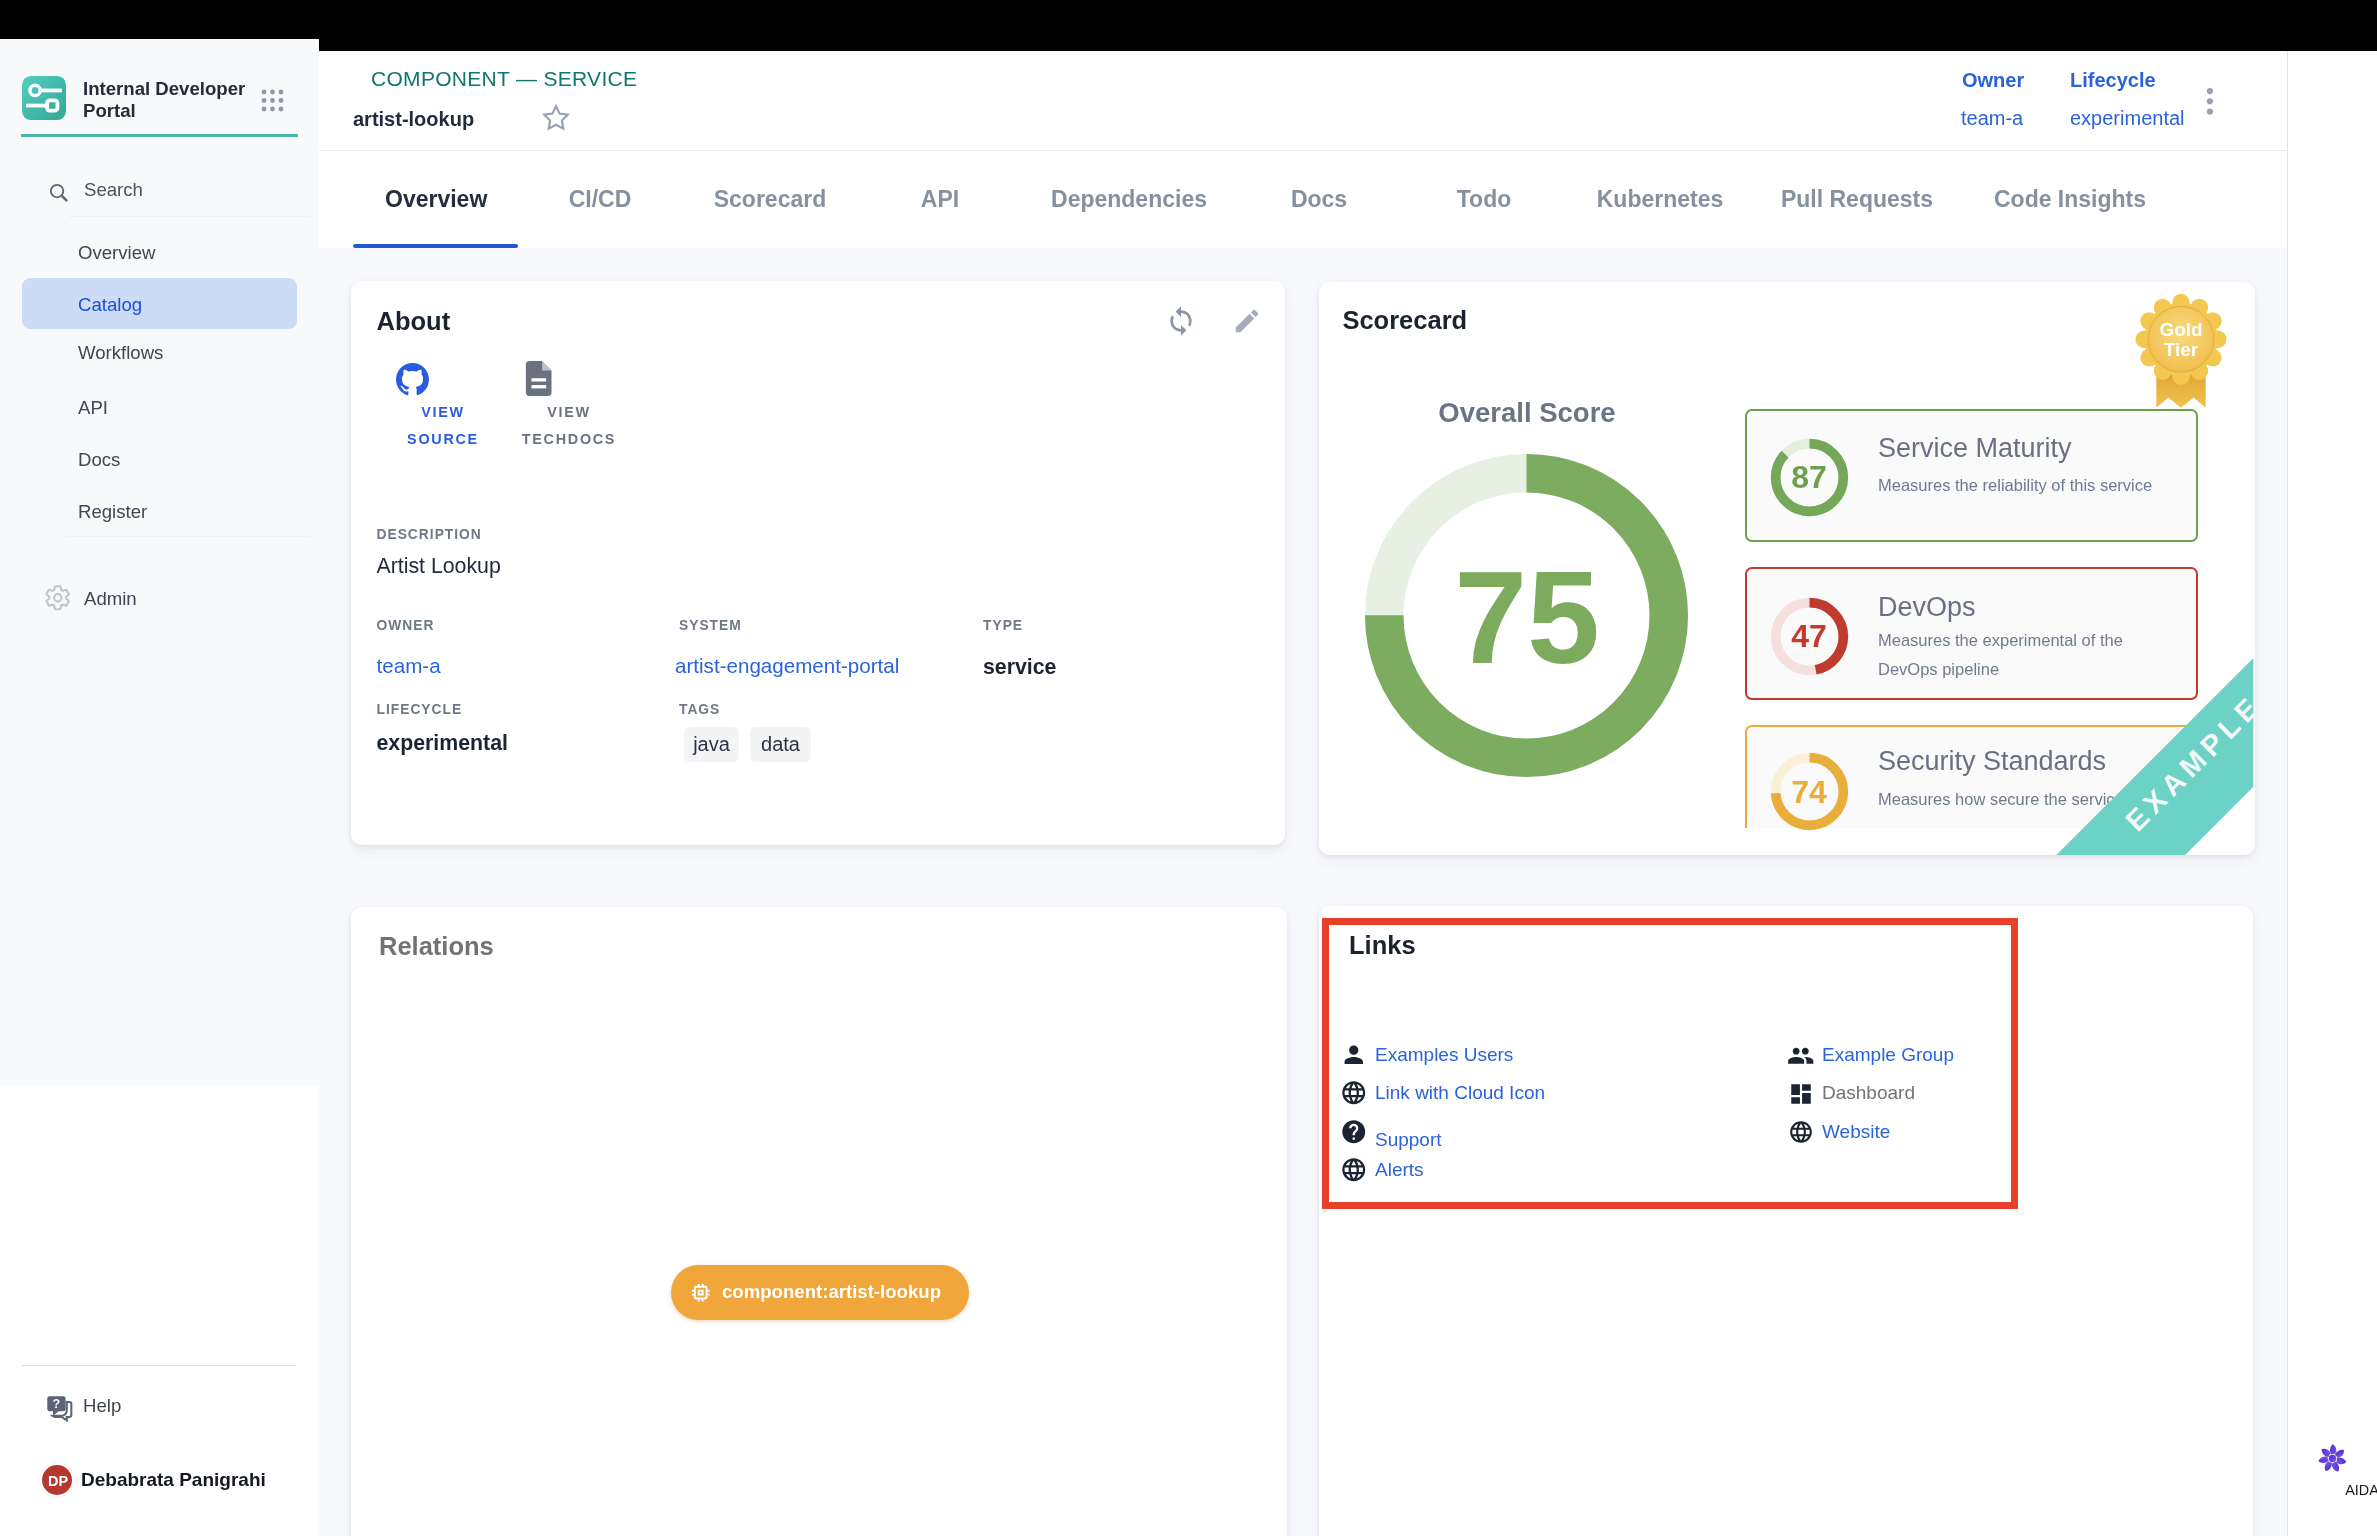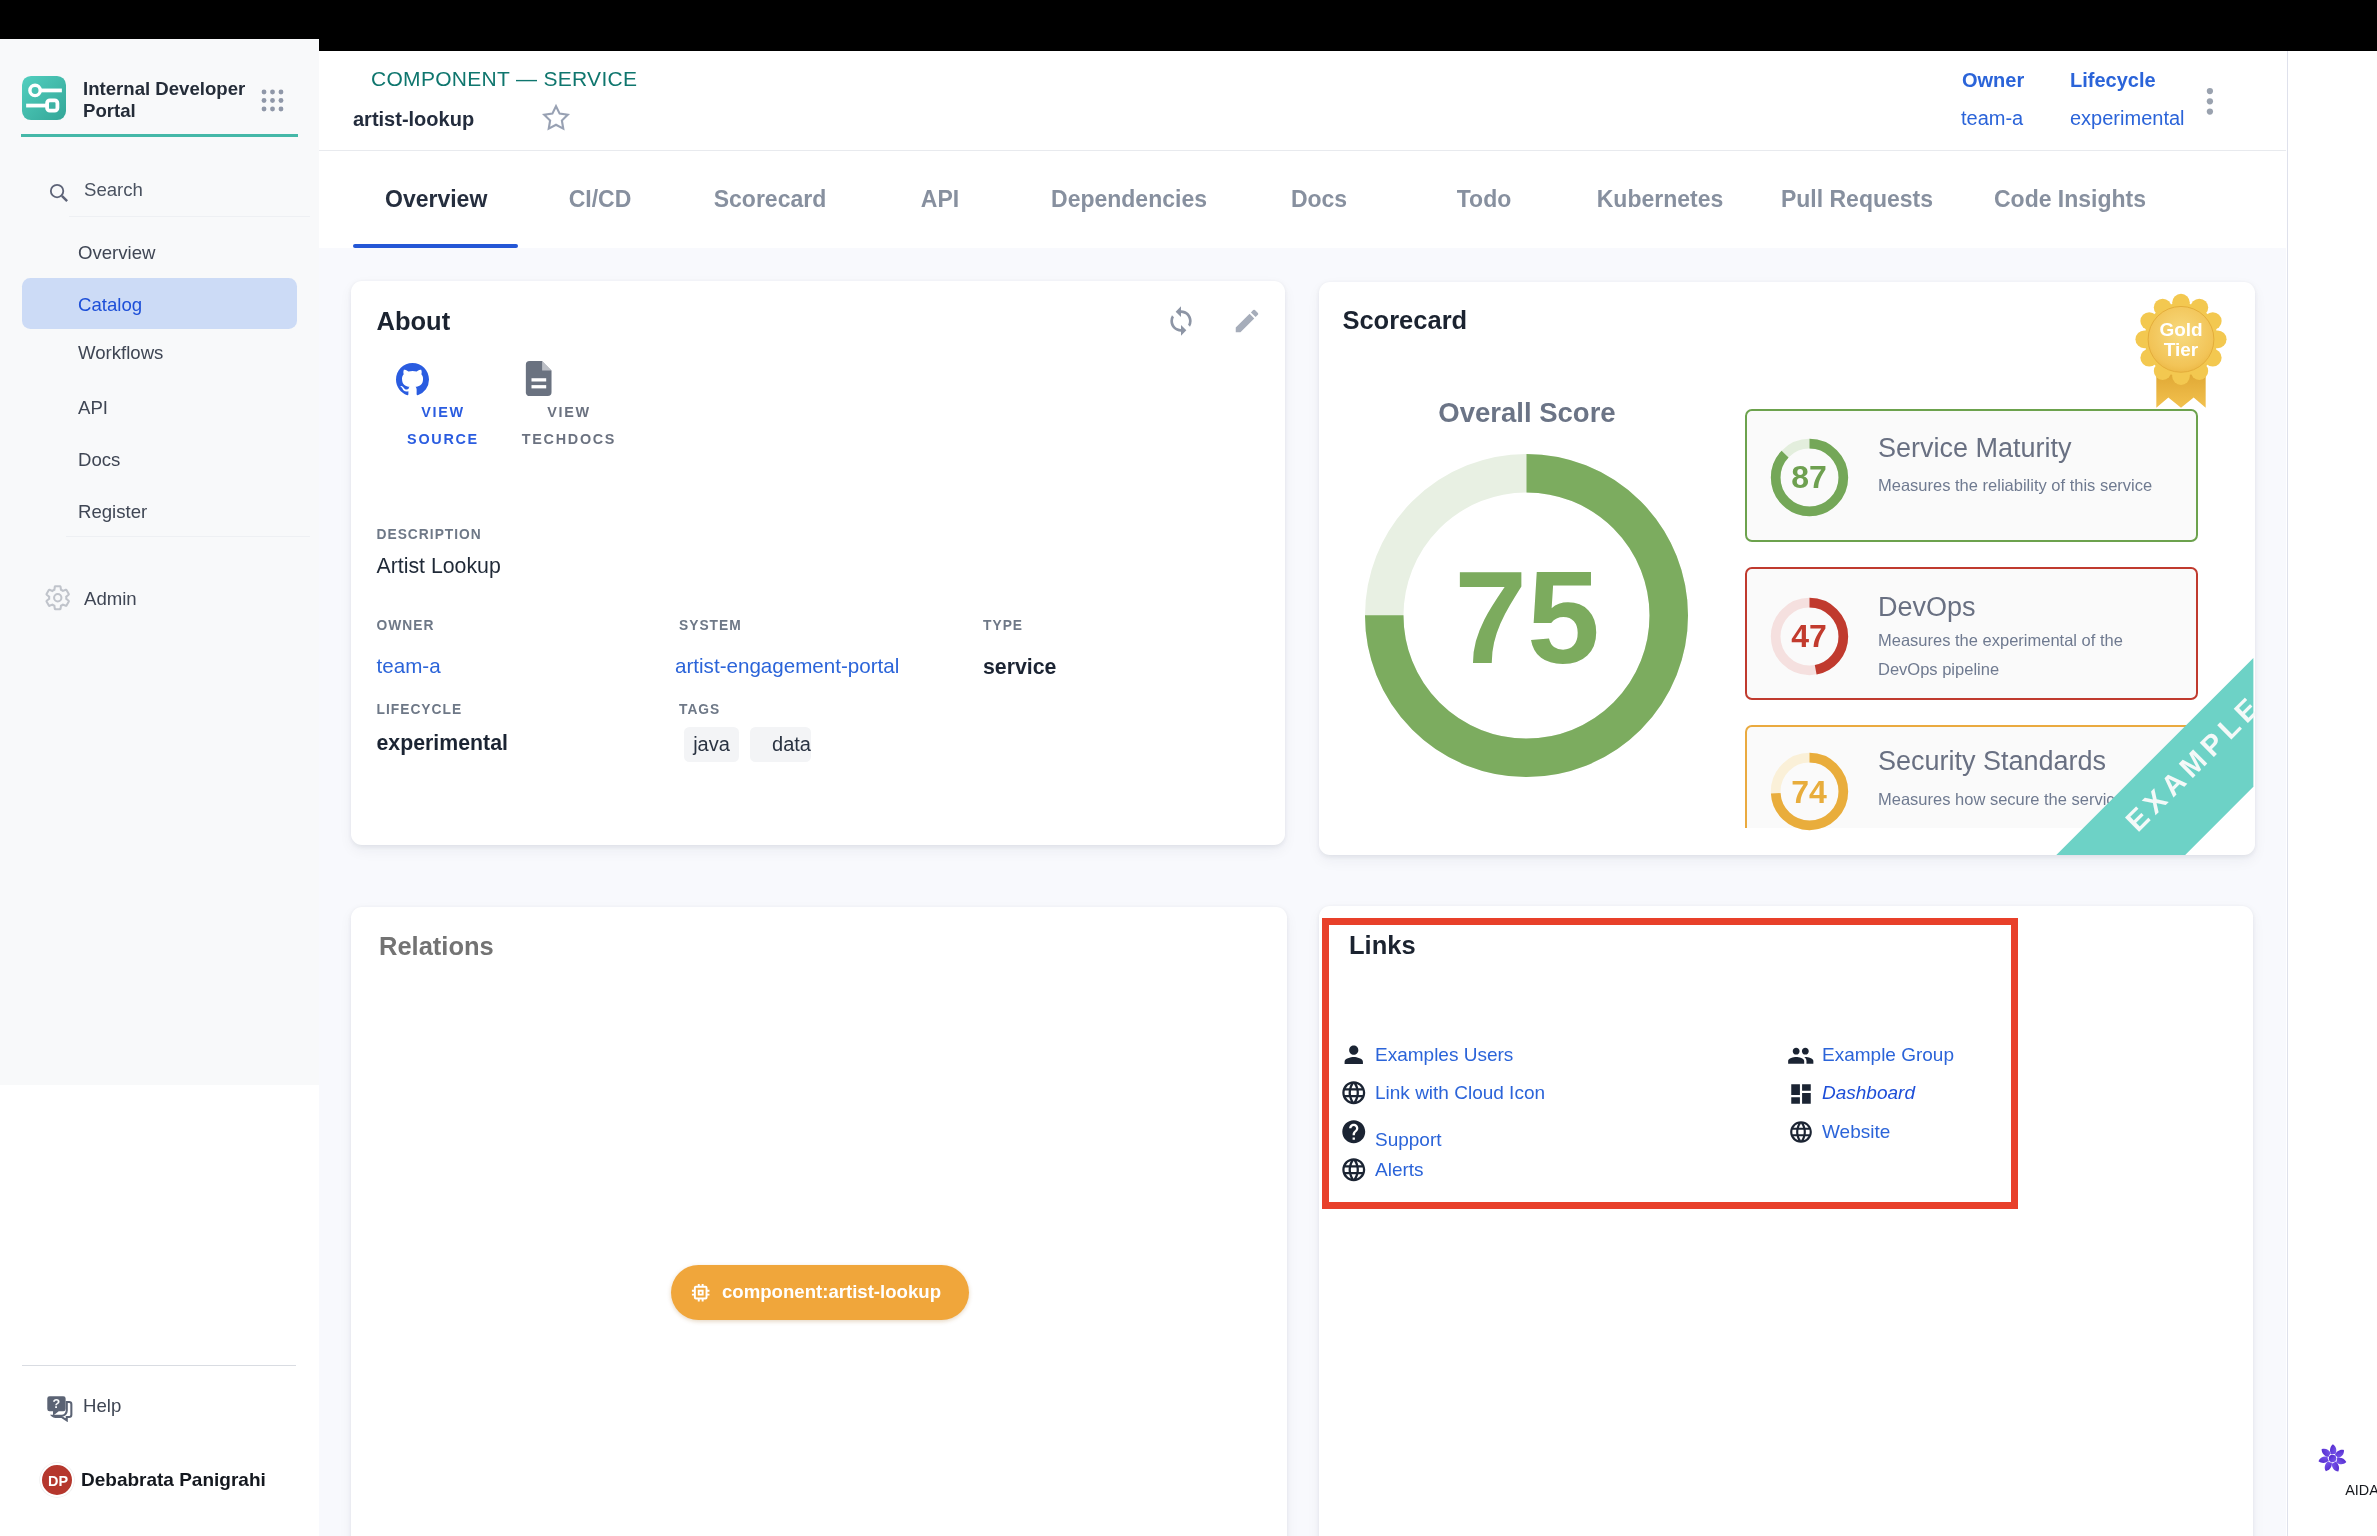--- a/index.html
+++ b/index.html
@@ -132,21 +132,21 @@
   <div class="abs cy lbl" style="left:25.5px;top:344px;">OWNER</div>
   <div class="abs cy lbl" style="left:328px;top:344px;">SYSTEM</div>
   <div class="abs cy lbl" style="left:632px;top:344px;">TYPE</div>
   <div class="abs cy" style="left:25.5px;top:385px;font-size:20.6px;color:#2b64d9;">team-a</div>
   <div class="abs cy" style="left:324px;top:385px;font-size:20.6px;color:#2b64d9;">artist-engagement-portal</div>
   <div class="abs cy" style="left:632px;top:386px;font-size:21.3px;font-weight:bold;color:#1b2433;">service</div>
   <div class="abs cy lbl" style="left:25.5px;top:428px;">LIFECYCLE</div>
   <div class="abs cy lbl" style="left:328px;top:428px;">TAGS</div>
   <div class="abs cy" style="left:25.5px;top:462px;font-size:21.3px;font-weight:bold;color:#1b2433;">experimental</div>
   <div class="abs" style="left:333px;top:446px;width:55px;height:35px;background:#f3f4f6;border-radius:5.5px;text-align:center;line-height:35px;font-size:20px;color:#2a3342;">java</div>
-  <div class="abs" style="left:399px;top:446px;width:61px;height:35px;background:#f3f4f6;border-radius:5.5px;text-align:right;line-height:35px;font-size:20px;color:#2a3342;">data</div>
+  <div class="abs" style="left:399px;top:446px;width:61px;height:35px;background:#f3f4f6;border-radius:5.5px;text-align:center;line-height:35px;font-size:20px;color:#2a3342;">data</div>
 </div>
 
 <div class="card" id="scorecard" style="left:1319px;top:282px;width:936px;height:573px;overflow:hidden;">
   <div class="abs cy" style="left:23.4px;top:38px;font-size:25.5px;font-weight:bold;color:#1b2330;">Scorecard</div>
   <svg class="abs" style="left:815px;top:8.3px;" width="94" height="124" viewBox="0 0 148 196">
     <defs>
       <radialGradient id="goldg" cx="0.5" cy="0.42" r="0.65">
         <stop offset="0" stop-color="#f7da80"></stop>
           <stop offset="0.75" stop-color="#f2c457"></stop>
           <stop offset="1" stop-color="#eab33f"></stop>
@@ -241,21 +241,21 @@
     <path d="M11.99 2C6.47 2 2 6.48 2 12s4.47 10 9.99 10C17.52 22 22 17.52 22 12S17.52 2 11.99 2zm6.93 6h-2.95a15.65 15.65 0 0 0-1.38-3.56A8.03 8.03 0 0 1 18.92 8zM12 4.04c.83 1.2 1.48 2.53 1.91 3.96h-3.82A13.9 13.9 0 0 1 12 4.04zM4.26 14C4.1 13.36 4 12.69 4 12s.1-1.36.26-2h3.38c-.08.66-.14 1.32-.14 2s.06 1.34.14 2H4.26zm.82 2h2.95c.32 1.25.78 2.45 1.38 3.56A7.99 7.99 0 0 1 5.08 16zm2.95-8H5.08a7.99 7.99 0 0 1 4.33-3.56A15.65 15.65 0 0 0 8.03 8zM12 19.96a13.9 13.9 0 0 1-1.91-3.96h3.82c-.43 1.43-1.08 2.76-1.91 3.96zM14.34 14H9.66c-.09-.66-.16-1.32-.16-2s.07-1.35.16-2h4.68c.09.65.16 1.32.16 2s-.07 1.34-.16 2zm.25 5.56c.6-1.11 1.06-2.31 1.38-3.56h2.95a8.03 8.03 0 0 1-4.33 3.56zM16.36 14c.08-.66.14-1.32.14-2s-.06-1.34-.14-2h3.38c.16.64.26 1.31.26 2s-.1 1.36-.26 2h-3.38z"></path>
   </svg>
   <div class="abs cy" style="left:56px;top:264px;font-size:19px;color:#2b64d9;">Alerts</div>
   <svg class="abs" style="left:468px;top:136px;" width="27.5" height="27.5" viewBox="0 0 24 24" fill="#1b2433">
     <path d="M16 11c1.66 0 2.99-1.34 2.99-3S17.66 5 16 5c-1.66 0-3 1.34-3 3s1.34 3 3 3zm-8 0c1.66 0 2.99-1.34 2.99-3S9.66 5 8 5C6.34 5 5 6.34 5 8s1.34 3 3 3zm0 2c-2.33 0-7 1.17-7 3.5V19h14v-2.5c0-2.33-4.67-3.5-7-3.5zm8 0c-.29 0-.62.02-.97.05 1.16.84 1.97 1.97 1.97 3.45V19h6v-2.5c0-2.33-4.67-3.5-7-3.5z"></path>
   </svg>
   <div class="abs cy" style="left:503px;top:149px;font-size:19px;color:#2b64d9;">Example Group</div>
   <svg class="abs" style="left:469px;top:175px;" width="26" height="26" viewBox="0 0 24 24" fill="#1b2433">
     <path d="M3 13h8V3H3v10zm0 8h8v-6H3v6zm10 0h8V11h-8v10zm0-18v6h8V3h-8z"></path>
   </svg>
-  <div class="abs cy" style="left:503px;top:187px;font-size:19px;color:#1d4ed8;font-style:italic;">Dashboard</div>
+  <div class="abs cy" style="left:503px;top:187px;font-size:19px;color:#737373;">Dashboard</div>
   <svg class="abs" style="left:469px;top:213px;" width="26" height="26" viewBox="0 0 24 24" fill="#1b2433">
     <path d="M11.99 2C6.47 2 2 6.48 2 12s4.47 10 9.99 10C17.52 22 22 17.52 22 12S17.52 2 11.99 2zm6.93 6h-2.95a15.65 15.65 0 0 0-1.38-3.56A8.03 8.03 0 0 1 18.92 8zM12 4.04c.83 1.2 1.48 2.53 1.91 3.96h-3.82A13.9 13.9 0 0 1 12 4.04zM4.26 14C4.1 13.36 4 12.69 4 12s.1-1.36.26-2h3.38c-.08.66-.14 1.32-.14 2s.06 1.34.14 2H4.26zm.82 2h2.95c.32 1.25.78 2.45 1.38 3.56A7.99 7.99 0 0 1 5.08 16zm2.95-8H5.08a7.99 7.99 0 0 1 4.33-3.56A15.65 15.65 0 0 0 8.03 8zM12 19.96a13.9 13.9 0 0 1-1.91-3.96h3.82c-.43 1.43-1.08 2.76-1.91 3.96zM14.34 14H9.66c-.09-.66-.16-1.32-.16-2s.07-1.35.16-2h4.68c.09.65.16 1.32.16 2s-.07 1.34-.16 2zm.25 5.56c.6-1.11 1.06-2.31 1.38-3.56h2.95a8.03 8.03 0 0 1-4.33 3.56zM16.36 14c.08-.66.14-1.32.14-2s-.06-1.34-.14-2h3.38c.16.64.26 1.31.26 2s-.1 1.36-.26 2h-3.38z"></path>
   </svg>
   <div class="abs cy" style="left:503px;top:226px;font-size:19px;color:#2b64d9;">Website</div>
 </div>
 
 <svg class="abs" style="left:2316px;top:1442px;" width="33" height="33" viewBox="0 0 24 24">
   <defs>
       <linearGradient id="aidag" x1="0" y1="0" x2="1" y2="1">
     <stop offset="0" stop-color="#4f24c8"></stop>

